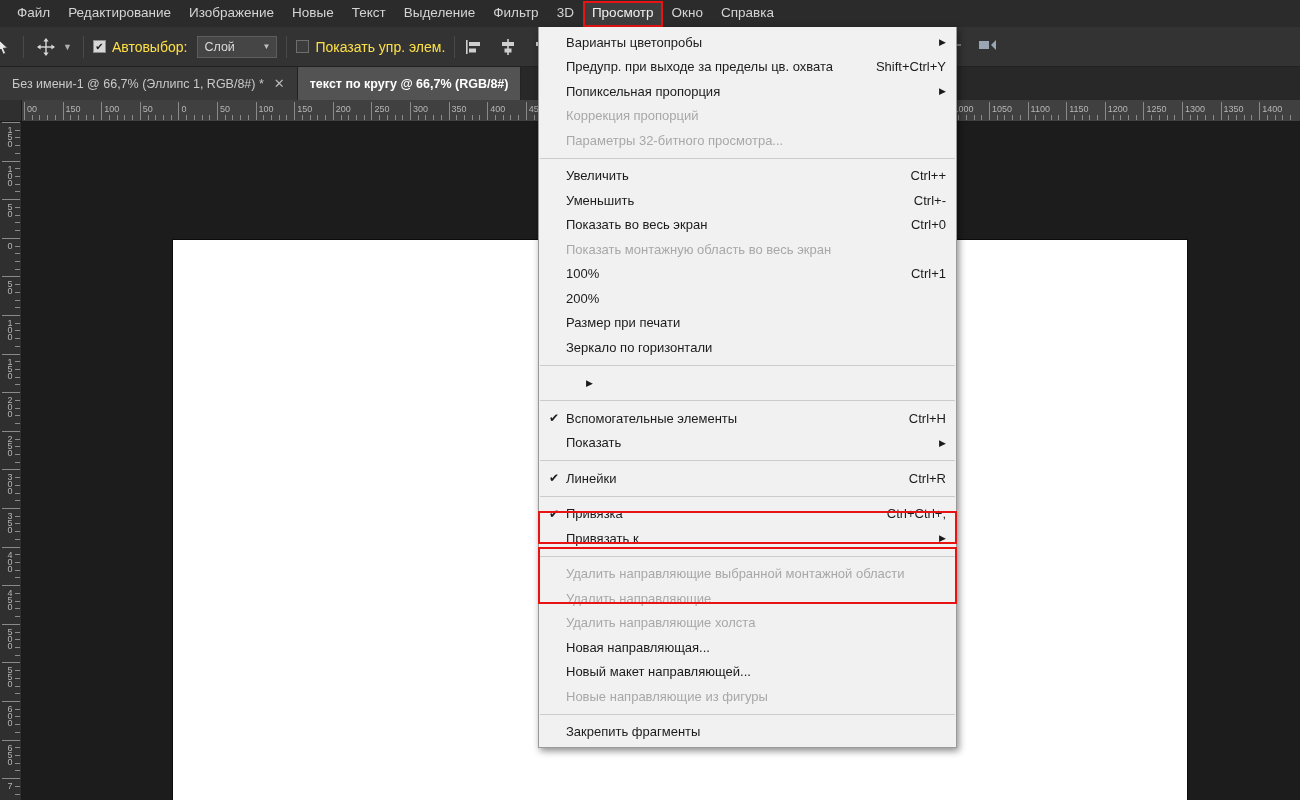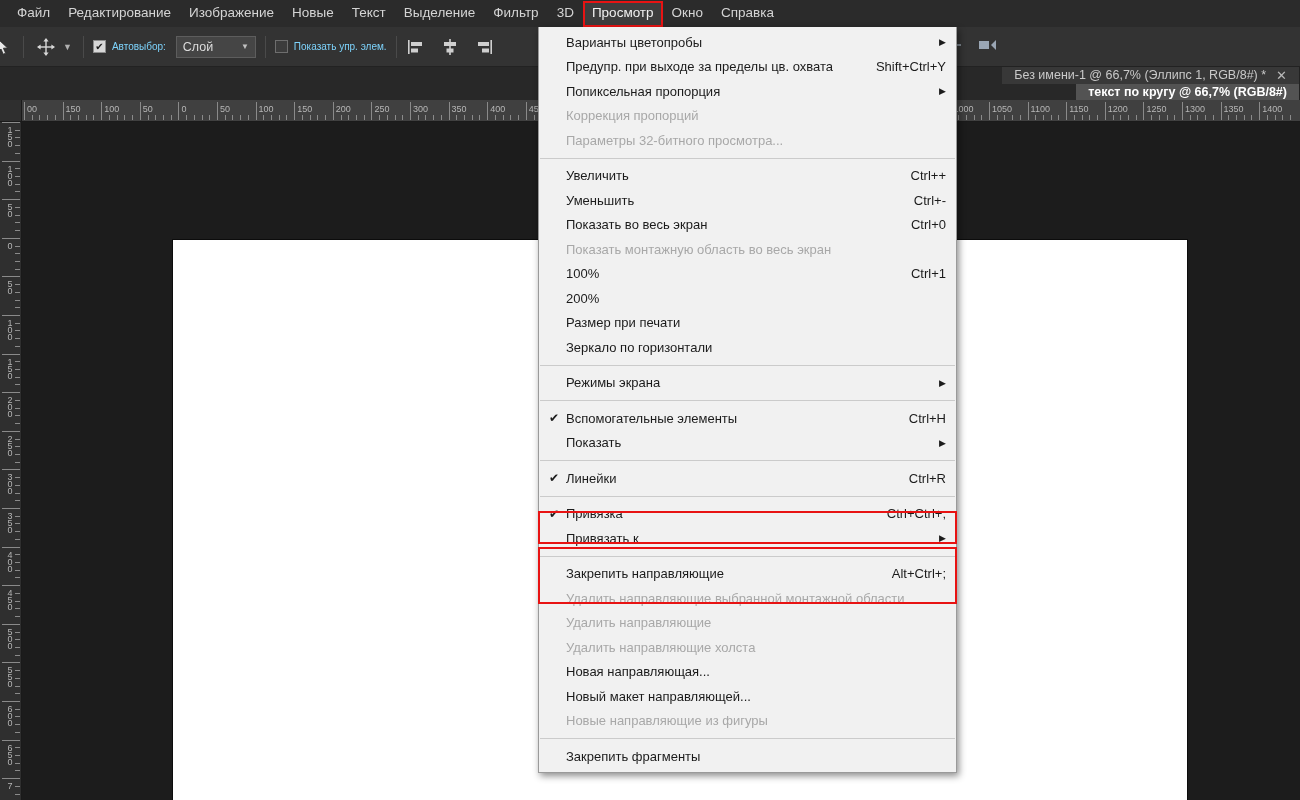--- a/index.html
+++ b/index.html
@@ -73,21 +73,21 @@
     width: 13px; height: 13px;
     border: 1px solid #8d8d8d;
     background: #d8d8d8;
     display: inline-flex; align-items: center; justify-content: center;
     color: #1c1c1c; font-size: 10px; line-height: 1;
     margin-right: 6px;
     flex: 0 0 auto;
   }
   .opt-check.unchecked { background: #3c3c3c; border-color: #6e6e6e; }
   .opt-label {
-    color: #7dd3fc; font-size: 10px; white-space: nowrap;
+    color: #fde047; font-size: 14px; white-space: nowrap;
   }
   .opt-field {
     display: flex; align-items: center;
   }
   .opt-select {
     margin-left: 10px;
     width: 80px; height: 22px;
     background: #454545;
     border: 1px solid #5d5d5d;
     display: flex; align-items: center; justify-content: space-between;
@@ -97,21 +97,21 @@
   .opt-select .sel-caret { font-size: 8px; color: #c0c0c0; }
   .align-group { display: flex; align-items: center; gap: 14px; }
   .align-icon { width: 20px; height: 20px; }
   .threed-group { display: flex; align-items: center; gap: 14px; }
 
   
   #tabbar {
     position: absolute; left: 0; top: 67px;
     width: 1300px; height: 33px;
     background: #282828;
-    display: flex; align-items: flex-end; flex-direction: column;
+    display: flex; align-items: flex-end;
   }
   .doc-tab {
     height: 33px;
     display: flex; align-items: center;
     padding: 0 12px;
     font-size: 12.5px;
     white-space: nowrap;
     background: #383838;
     color: #c9c9c9;
     border-right: 1px solid #222;
@@ -736,21 +736,20 @@
         </div>
         <div class="mi">
           <span class="mi-check"></span>
           <span class="mi-label">Зеркало по горизонтали</span>
         </div>
       </div>
       <div class="mi-sep"></div>
       <div style="position: relative;">
         <div class="mi">
           <span class="mi-check"></span>
-          <span class="mi-label">Режимы экрана</span>
           <span class="mi-arrow">▶</span>
         </div>
       </div>
       <div class="mi-sep"></div>
       <div style="position: relative;">
         <div class="mi">
           <span class="mi-check">✔</span>
           <span class="mi-label">Вспомогательные элементы</span>
           <span class="mi-accel">Ctrl+H</span>
         </div>
@@ -776,25 +775,20 @@
           <span class="mi-accel">Ctrl+Ctrl+;</span>
         </div>
         <div class="mi">
           <span class="mi-check"></span>
           <span class="mi-label">Привязать к</span>
           <span class="mi-arrow">▶</span>
         </div>
       </div>
       <div class="mi-sep"></div>
       <div style="position: relative;">
-        <div class="mi">
-          <span class="mi-check"></span>
-          <span class="mi-label">Закрепить направляющие</span>
-          <span class="mi-accel">Alt+Ctrl+;</span>
-        </div>
         <div class="mi disabled">
           <span class="mi-check"></span>
           <span class="mi-label">Удалить направляющие выбранной монтажной области</span>
         </div>
         <div class="mi disabled">
           <span class="mi-check"></span>
           <span class="mi-label">Удалить направляющие</span>
         </div>
         <div class="mi disabled">
           <span class="mi-check"></span>

